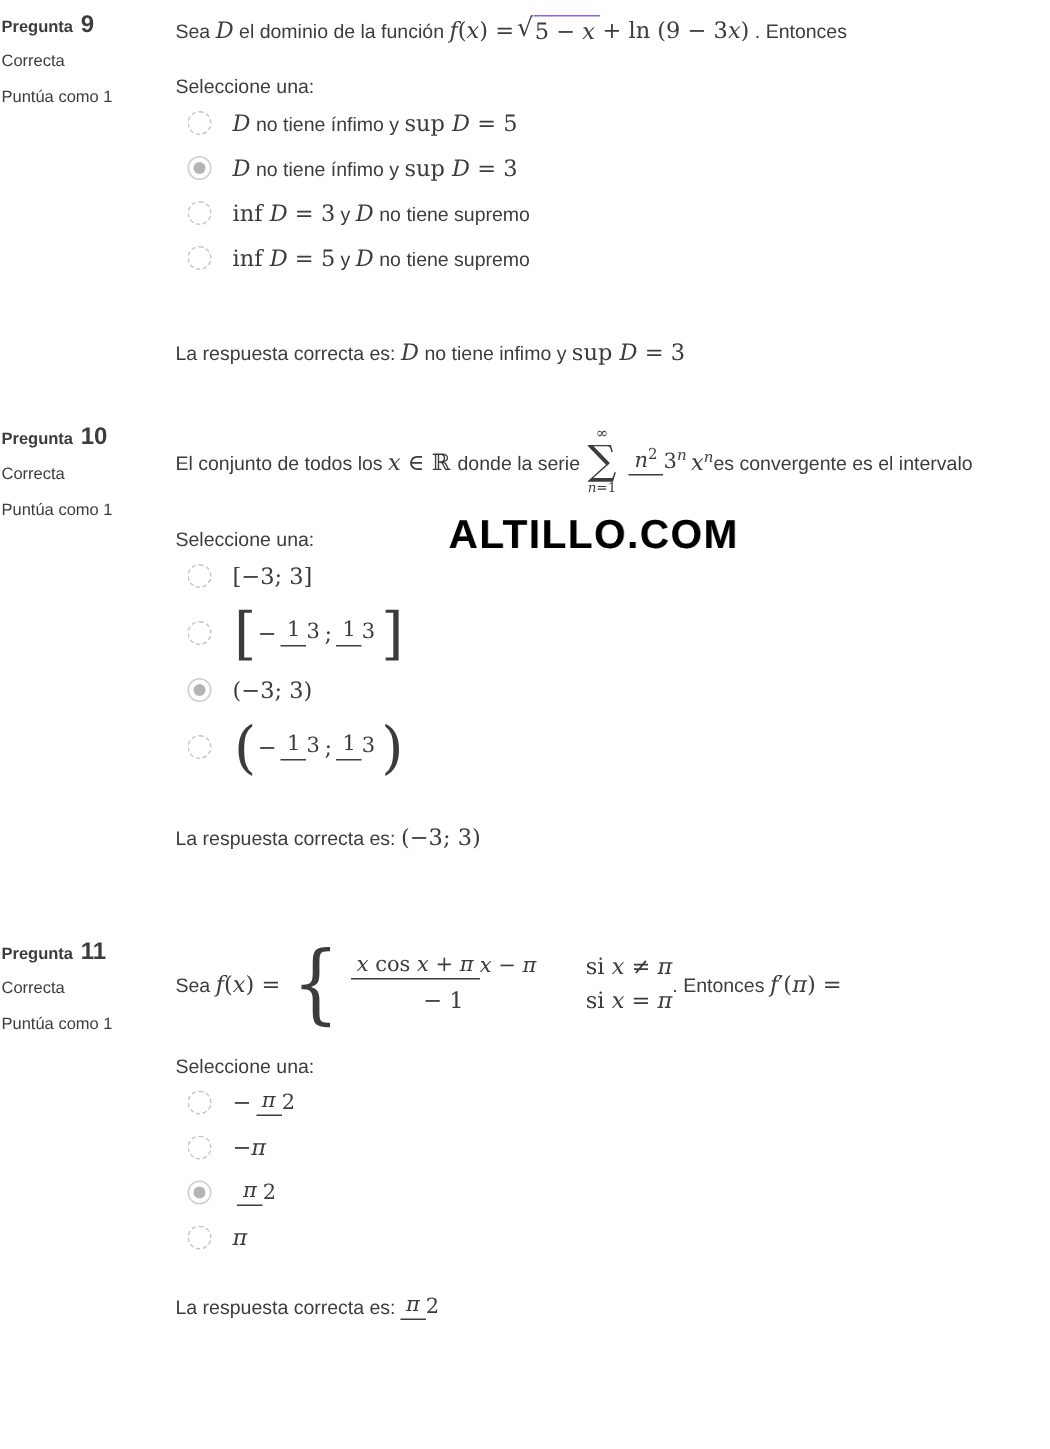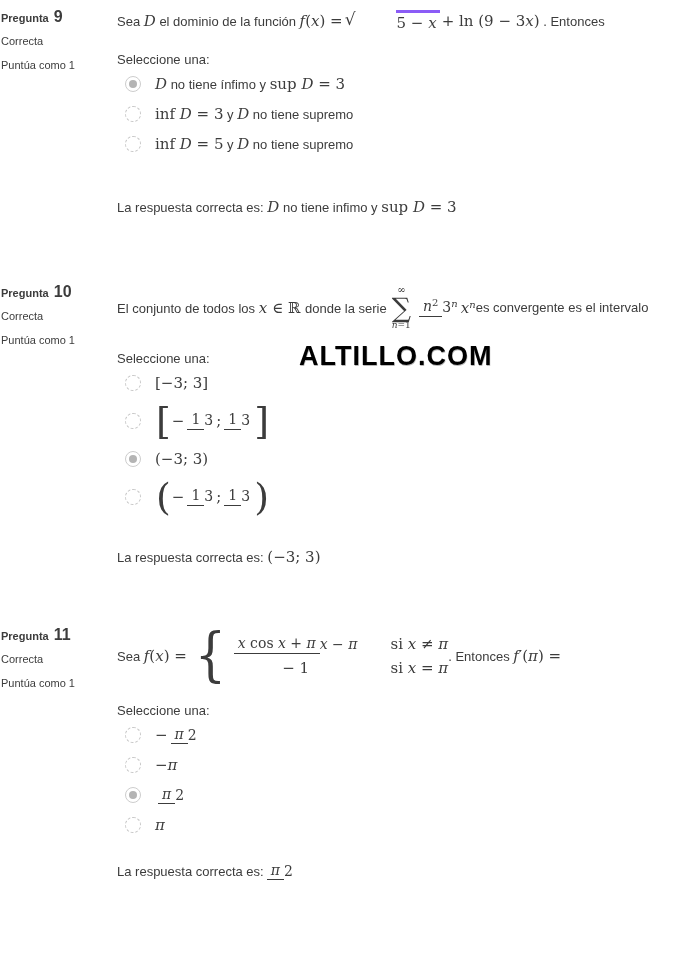--- a/index.html
+++ b/index.html
@@ -40,21 +40,21 @@
   .m-mi{font-family:"DejaVu Serif",serif;font-style:italic;font-size:15px;}
   .m-mr{font-family:"DejaVu Serif",serif;font-size:15px;}
   .m-sp{font-family:"DejaVu Serif",serif;font-size:10px;vertical-align:super;line-height:0;}
   .m-spi{font-family:"DejaVu Serif",serif;font-style:italic;font-size:10px;vertical-align:super;line-height:0;}
   .mathline{display:inline;}
   .mathline .m-mi,.mathline .m-mr{font-size:15px;}
 
   
   .sqrt{display:inline-flex;align-items:flex-start;margin:0 2px;}
   .rad{font-family:"DejaVu Serif",serif;font-size:17px;line-height:1.1;}
-  .sqrt-body{border-top:3px solid #8b5cf6;padding:1px 3px 0 1px;margin-left:40px;}
+  .sqrt-body{border-top:1px solid #8b5cf6;padding:1px 3px 0 1px;}
 
   
   .frac{display:inline-flex;flex-direction:row;text-align:center;vertical-align:middle;
         margin:0 3px;line-height:1.15;}
   .fnum{border-bottom:1px solid #3c3c3c;padding:0 4px 1px;}
   .fden{padding-top:1px;}
   .frac .m-mi,.frac .m-mr{font-size:14px;}
 
   
   .sum{display:inline-flex;flex-direction:column;align-items:center;margin:0 5px;line-height:1;}
@@ -99,20 +99,24 @@
     <div class="prompt">
       <span class="mathline"><span class="m-sf">Sea </span><span class="m-mi">D</span><span class="m-sf"> el dominio de la función </span><span class="m-mi">f</span><span class="m-mr">(</span><span class="m-mi">x</span><span class="m-mr">) = </span></span>
       <span class="sqrt">
         <span class="rad">√</span>
         <span class="sqrt-body mathline"><span class="m-mr">5 − </span><span class="m-mi">x</span></span>
       </span>
       <span class="mathline"><span class="m-mr"> + ln (9 − 3</span><span class="m-mi">x</span><span class="m-mr">)</span><span class="m-sf"> . Entonces</span></span>
     </div>
     <div class="select-label">Seleccione una:</div>
     <div class="options">
+      <div class="option">
+        <span class="radio"></span>
+        <span class="opt-math mathline"><span class="m-mi">D</span><span class="m-sf"> no tiene ínfimo y </span><span class="m-mr">sup </span><span class="m-mi">D</span><span class="m-mr"> = 5</span></span>
+      </div>
       <div class="option">
         <span class="radio checked"></span>
         <span class="opt-math mathline"><span class="m-mi">D</span><span class="m-sf"> no tiene ínfimo y </span><span class="m-mr">sup </span><span class="m-mi">D</span><span class="m-mr"> = 3</span></span>
       </div>
       <div class="option">
         <span class="radio"></span>
         <span class="opt-math mathline"><span class="m-mr">inf </span><span class="m-mi">D</span><span class="m-mr"> = 3</span><span class="m-sf"> y </span><span class="m-mi">D</span><span class="m-sf"> no tiene supremo</span></span>
       </div>
       <div class="option">
         <span class="radio"></span>

